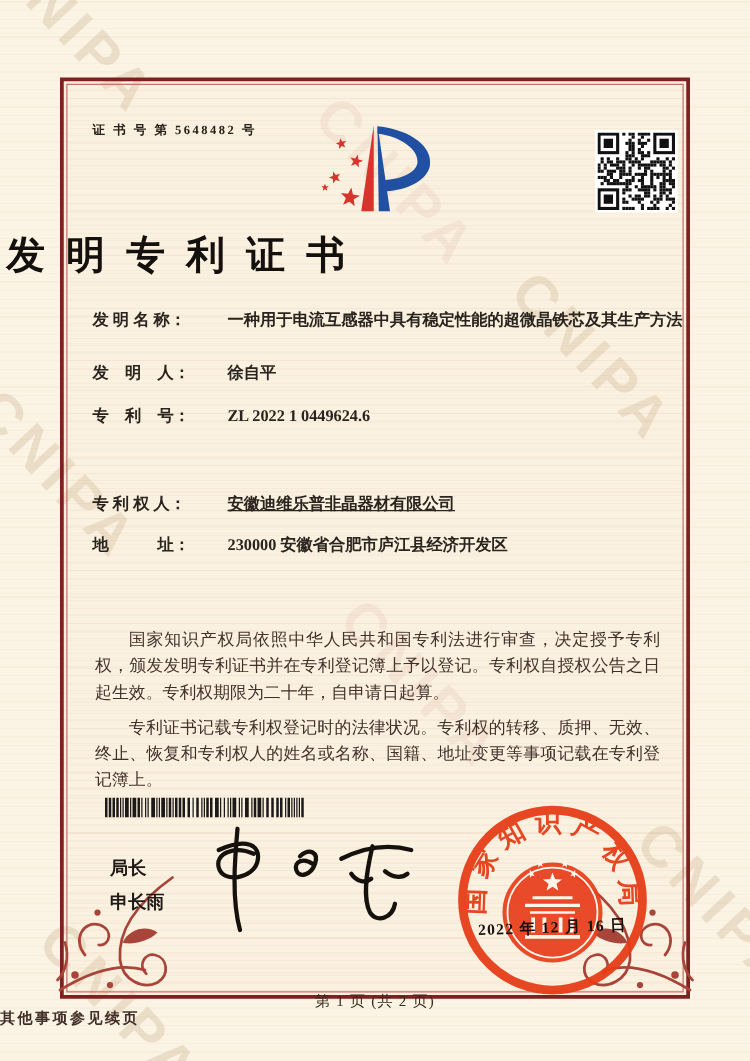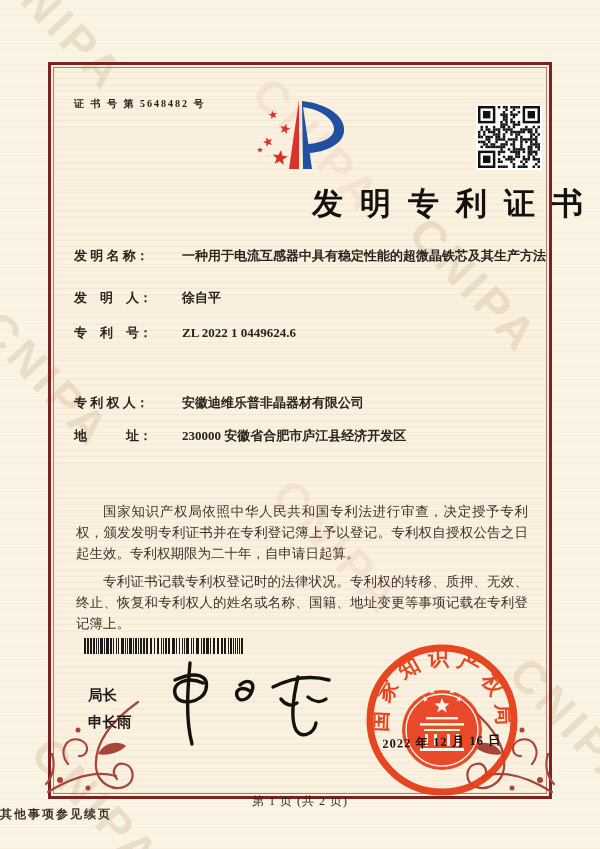--- a/index.html
+++ b/index.html
@@ -20,22 +20,22 @@
     background:rgba(244,216,188,0.10);}
   .frame-inner{position:absolute;inset:2px;border:1px solid #c2766b;
     background:repeating-linear-gradient(0deg, rgba(193,126,84,0.06) 0 1px, transparent 1px 6px);}
   .flourish{position:absolute;z-index:2;}
   
   .cert-no{position:absolute;left:74px;top:97px;font-size:10px;font-weight:bold;
     letter-spacing:2px;z-index:2;font-family:Liberation Serif, serif;}
   .logo{position:absolute;left:233px;top:96px;z-index:2;}
   .qr{position:absolute;left:476px;top:104px;width:66px;height:66px;background:#fff;
     padding:2px;box-sizing:border-box;z-index:2;}
-  .title{position:absolute;left:0;right:0;top:183px;text-align:right;font-size:31px;
-    font-weight:bold;letter-spacing:17px;padding-left:25px;color:#14100d;z-index:2;}
+  .title{position:absolute;left:0;right:0;top:183px;text-align:left;font-size:31px;
+    font-weight:bold;letter-spacing:17px;padding-left:5px;color:#14100d;z-index:2;}
   
   .row{position:absolute;left:74px;width:456px;font-size:13px;font-weight:bold;
     color:#2a241e;z-index:2;white-space:nowrap;}
   .flabel{display:inline-block;min-width:106px;}
   .fvalue{margin-left:2px;}
   .grant{position:absolute;left:233px;top:0;}
   
   .paras{position:absolute;left:76px;top:489px;width:452px;z-index:2;
     font-size:13.5px;line-height:21px;color:#41302a;text-align:justify;margin-top:12px;}
   .paras p{margin:0 0 7px 0;text-indent:2em;}
@@ -359,21 +359,21 @@
 
   <div class="row" style="top:289px;">
     <span class="flabel">发　明　人：</span><span class="fvalue">徐自平</span>
   </div>
   <div class="row" style="top:247px;">
     <span class="flabel">发 明 名 称：</span><span class="fvalue">一种用于电流互感器中具有稳定性能的超微晶铁芯及其生产方法</span>
   </div>
   <div class="row" style="top:324px;">
     <span class="flabel">专　利　号：</span><span class="fvalue">ZL 2022 1 0449624.6</span>
   </div>
-  <div class="row" style="top:394px;">
+  <div class="row" style="top:394px;text-decoration:underline;">
     <span class="flabel">专 利 权 人：</span><span class="fvalue">安徽迪维乐普非晶器材有限公司</span>
   </div>
   <div class="row" style="top:427px;">
     <span class="flabel">地　　　址：</span><span class="fvalue">230000 安徽省合肥市庐江县经济开发区</span>
   </div>
 
   <div class="paras">
     <p>国家知识产权局依照中华人民共和国专利法进行审查，决定授予专利权，颁发发明专利证书并在专利登记簿上予以登记。专利权自授权公告之日起生效。专利权期限为二十年，自申请日起算。</p>
     <p>专利证书记载专利权登记时的法律状况。专利权的转移、质押、无效、终止、恢复和专利权人的姓名或名称、国籍、地址变更等事项记载在专利登记簿上。</p>
   </div>

